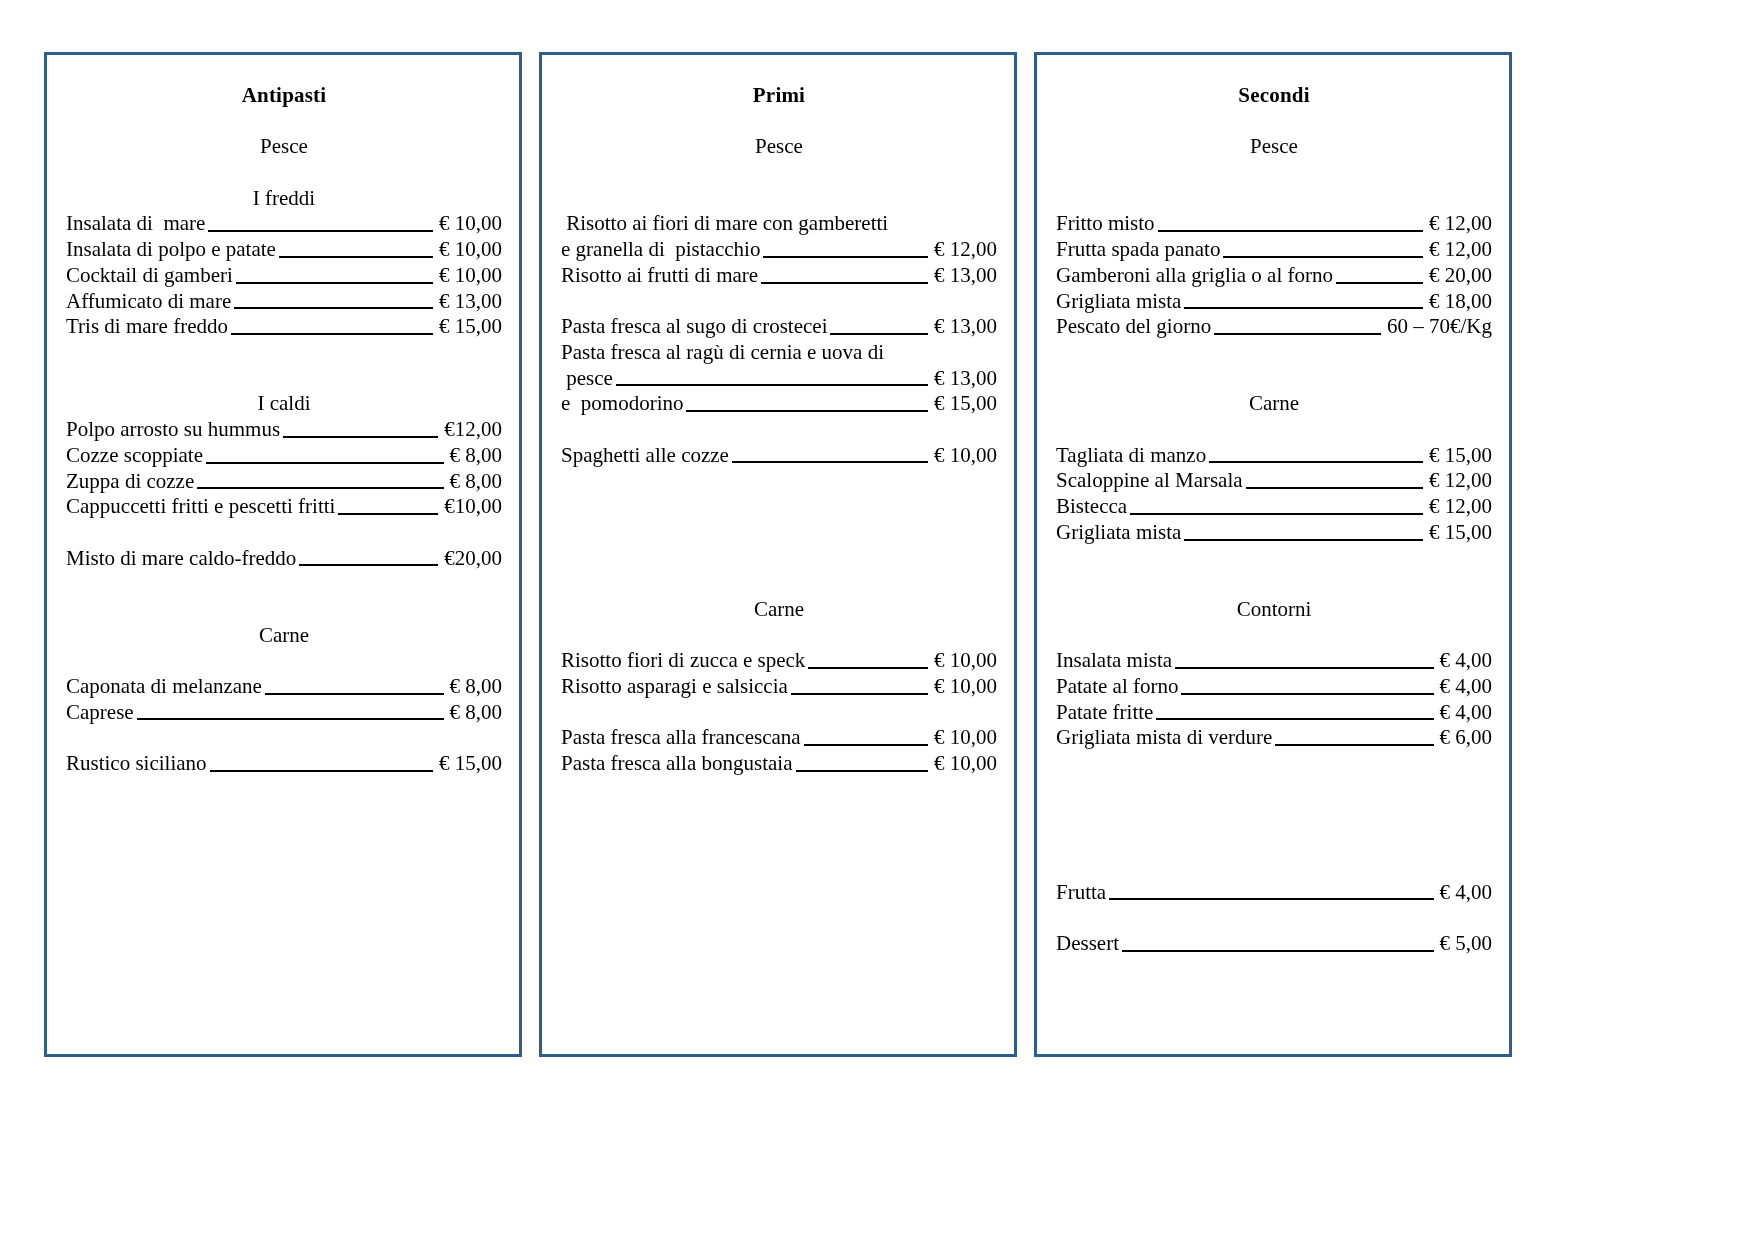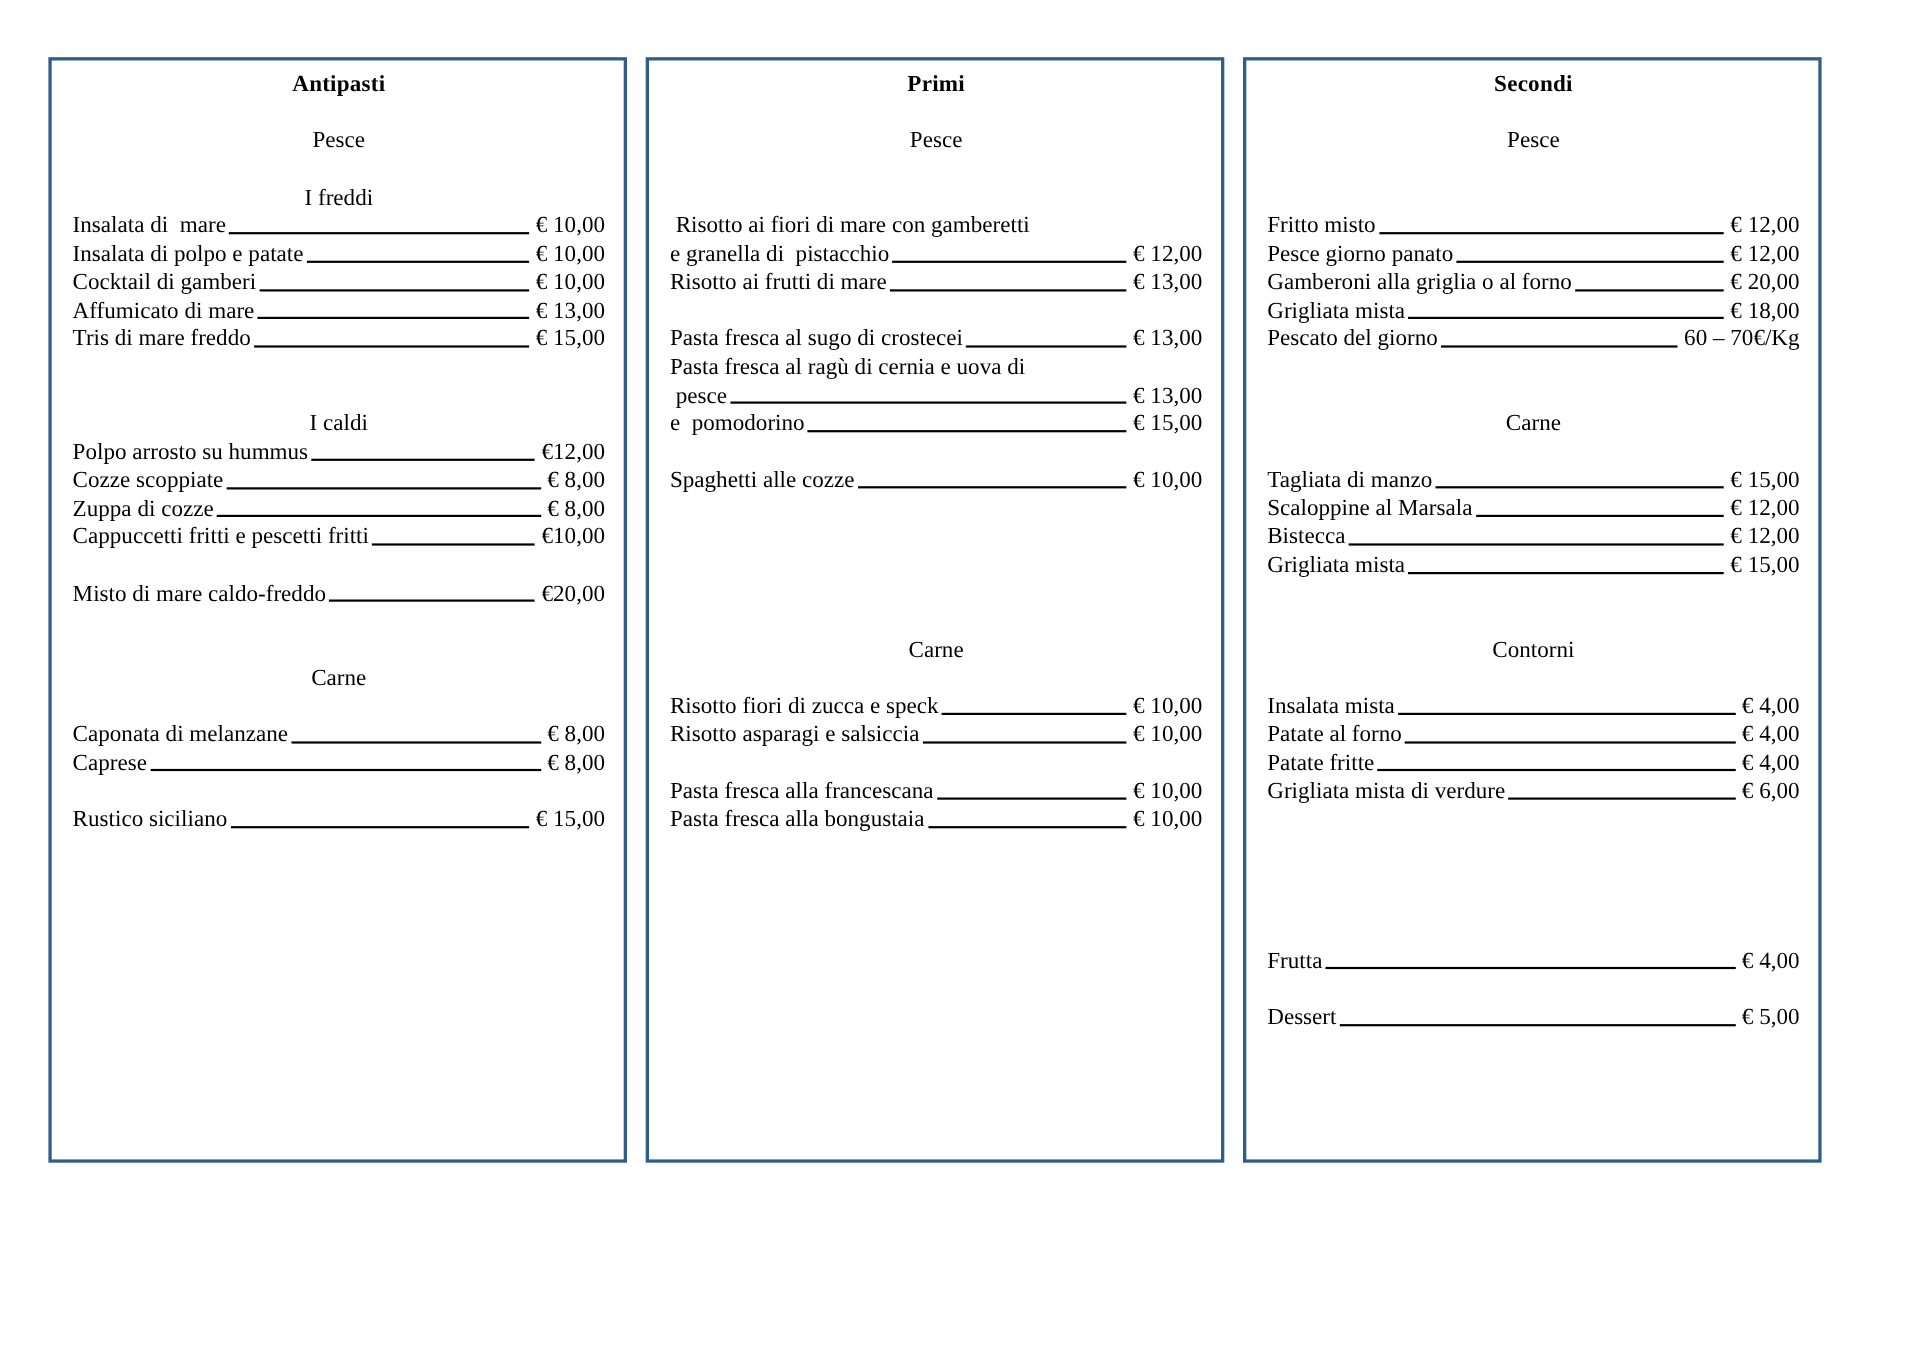--- a/index.html
+++ b/index.html
@@ -17,25 +17,25 @@
     overflow: hidden;
   }
   .cards {
     position: absolute;
     left: 44px;
     top: 52px;
     display: flex;
     gap: 17px;
   }
   .menu-card {
-    width: 526px;
+    width: 478px;
     height: 1005px;
     box-sizing: border-box;
     border: 3px solid #2f5d8c;
-    padding: 9px 17px 0 19px;
+    padding: 28px 17px 0 19px;
     overflow: hidden;
   }
   .card-title {
     text-align: center;
     font-weight: bold;
     font-size: 22px;
     line-height: 25.7px;
     letter-spacing: 0.2px;
   }
   .line {
@@ -233,21 +233,21 @@
       <div class="card-body">
           <div class="s" style="height: 25.7px;"></div>
           <div class="line h">Pesce</div>
           <div class="s" style="height: 51.4px;"></div>
           <div class="line i">
             <span class="name">Fritto misto</span>
             <span class="leader"></span>
             <span class="price">€ 12,00</span>
           </div>
           <div class="line i">
-            <span class="name">Pesce giorno panato</span>
+            <span class="name">Frutta spada panato</span>
             <span class="leader"></span>
             <span class="price">€ 12,00</span>
           </div>
           <div class="line i">
             <span class="name">Gamberoni alla griglia o al forno</span>
             <span class="leader"></span>
             <span class="price">€ 20,00</span>
           </div>
           <div class="line i">
             <span class="name">Grigliata mista</span>

